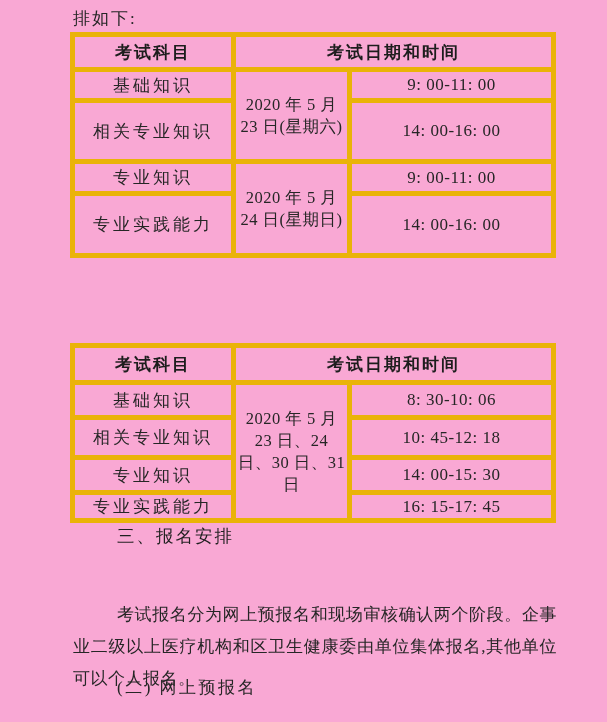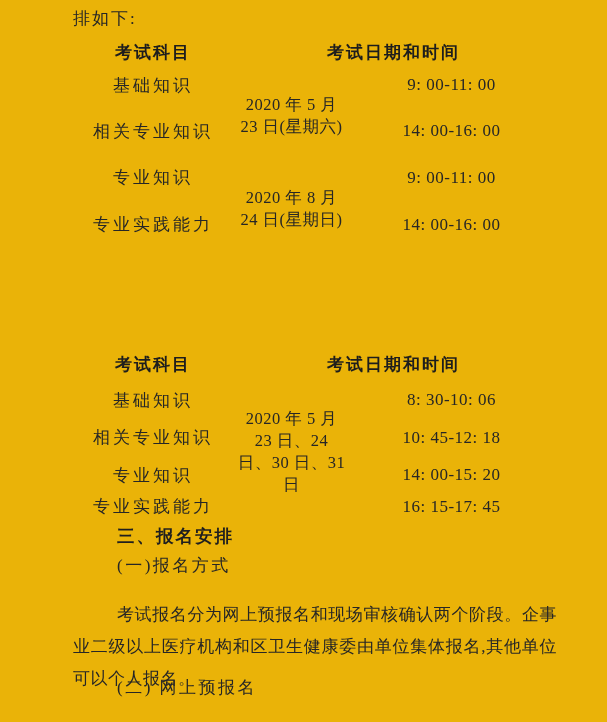--- a/index.html
+++ b/index.html
@@ -4,40 +4,40 @@
 <style>
   html,body{margin:0;padding:0;}
   body{
     width:607px;height:722px;
     background:#f6f6f4;
     font-family:"Liberation Serif","DejaVu Serif",serif;
   }
   .page{
     position:relative;
     width:607px;height:722px;
-    background:#eab308;
+    background:#f9a8d4;
     color:#262626;
     overflow:hidden;
   }
   
   .intro-line{
     position:absolute;left:73px;top:8px;
     font-size:17px;line-height:22px;letter-spacing:2px;
   }
   .para-between{
     position:absolute;left:73px;top:285px;
     width:468px;
     font-size:17px;line-height:32px;letter-spacing:.5px;
     text-indent:40px;text-align:justify;
   }
   .section-heading{
     position:absolute;left:73px;top:520px;
     padding-left:44px;
     font-family:"Liberation Sans","DejaVu Sans",sans-serif;
-    font-weight:700;font-size:17.5px;line-height:32px;letter-spacing:2px;
+    font-weight:400;font-size:17.5px;line-height:32px;letter-spacing:2px;
     color:#1f1f1f;
   }
   .sub-heading-1{
     position:absolute;left:73px;top:550px;
     padding-left:44px;
     font-size:17px;line-height:32px;letter-spacing:2.5px;
   }
   .para-body{
     position:absolute;left:73px;top:582px;
     width:484px;
@@ -109,21 +109,21 @@
         <td class="subject">基础知识</td>
         <td class="date" rowspan="2">2020 年 5 月 23 日(星期六)</td>
         <td class="time">9: 00-11: 00</td>
       </tr>
       <tr class="r2">
         <td class="subject">相关专业知识</td>
         <td class="time">14: 00-16: 00</td>
       </tr>
       <tr class="r3">
         <td class="subject">专业知识</td>
-        <td class="date" rowspan="2">2020 年 8 月 24 日(星期日)</td>
+        <td class="date" rowspan="2">2020 年 5 月 24 日(星期日)</td>
         <td class="time">9: 00-11: 00</td>
       </tr>
       <tr class="r4">
         <td class="subject">专业实践能力</td>
         <td class="time">14: 00-16: 00</td>
       </tr>
     </tbody>
   </table>
 
 
@@ -142,30 +142,29 @@
         <td class="subject">基础知识</td>
         <td class="date" rowspan="4">2020 年 5 月 23 日、24 日、30 日、31 日</td>
         <td class="time">8: 30-10: 06</td>
       </tr>
       <tr class="r2">
         <td class="subject">相关专业知识</td>
         <td class="time">10: 45-12: 18</td>
       </tr>
       <tr class="r3">
         <td class="subject">专业知识</td>
-        <td class="time">14: 00-15: 20</td>
+        <td class="time">14: 00-15: 30</td>
       </tr>
       <tr class="r4">
         <td class="subject">专业实践能力</td>
         <td class="time">16: 15-17: 45</td>
       </tr>
     </tbody>
   </table>
 
   <div class="section-heading">三、报名安排</div>
 
-  <div class="sub-heading-1">(一)报名方式</div>
 
   <p class="para-body">考试报名分为网上预报名和现场审核确认两个阶段。企事业二级以上医疗机构和区卫生健康委由单位集体报名,其他单位可以个人报名。</p>
 
   <div class="sub-heading-2">(二) 网上预报名</div>
 
 </div>
 
 </body></html>

